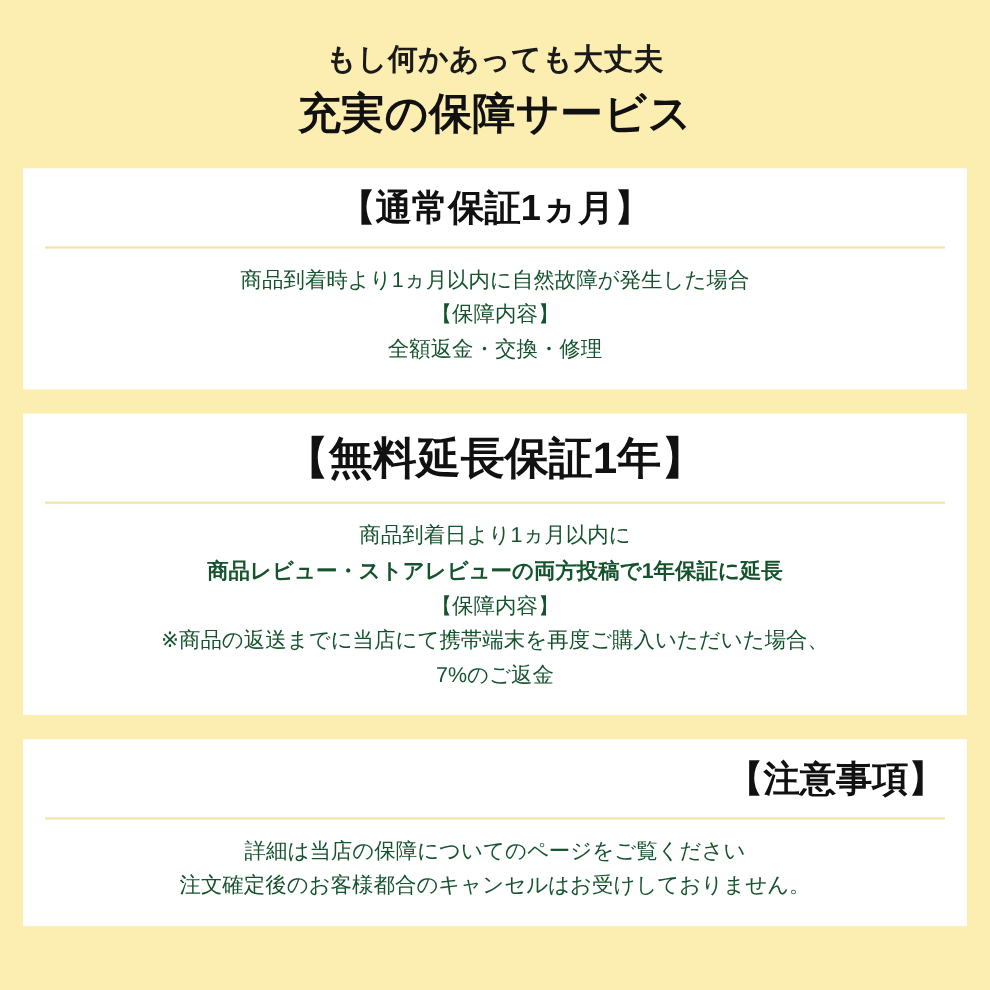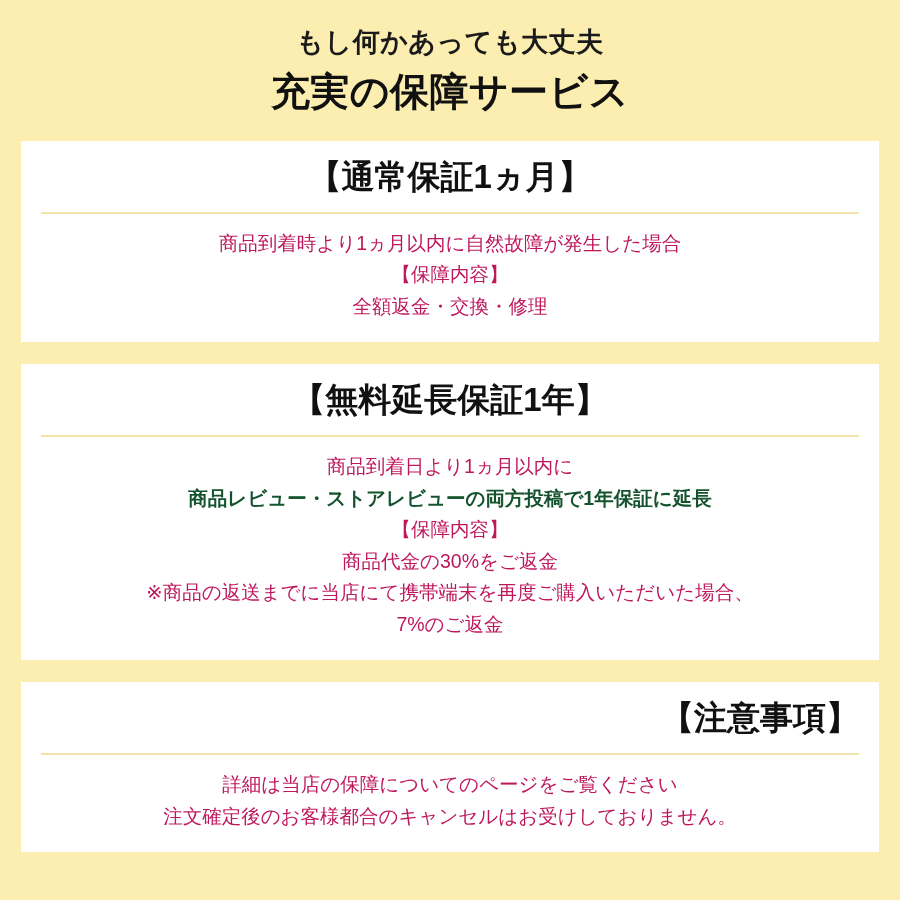--- a/index.html
+++ b/index.html
@@ -21,21 +21,21 @@
     box-sizing: border-box;
     display: flex;
     flex-direction: column;
     align-items: center;
   }
 
   
   .header {
     width: 100%;
     text-align: center;
-    padding-top: 26px;
+    padding-top: 38px;
   }
   .header-sub {
     font-size: 27px;
     font-weight: 700;
     letter-spacing: 0.02em;
     color: #1a1a1a;
     line-height: 1.2;
   }
   .header-title {
     font-size: 39px;
@@ -66,31 +66,31 @@
   }
   .card-rule {
     height: 2px;
     background: #f2e3a8;
     width: 100%;
     margin: 0 0 14px 0;
   }
   .card-body-line {
     font-size: 19.5px;
     line-height: 1.62;
-    color: #be185d;
+    color: #14532d;
     font-weight: 400;
   }
   .card-body-line.em {
     color: #14532d;
     font-weight: 700;
   }
 
   .card-1 { margin-top: 24px; }
   .card-1 .card-title { font-size: 33px; }
-  .card-2 .card-title { font-size: 33px; }
+  .card-2 .card-title { font-size: 40px; }
   .card-3 .card-title { font-size: 33px; text-align: right; }
 </style>
 </head>
 <body>
 
 <div class="page">
 
   <div class="header">
     <div class="header-sub">もし何かあっても大丈夫</div>
     <div class="header-title">充実の保障サービス</div>
@@ -103,21 +103,20 @@
     <div class="card-body-line">【保障内容】</div>
     <div class="card-body-line">全額返金・交換・修理</div>
   </div>
 
   <div class="card card-2">
     <div class="card-title">【無料延長保証1年】</div>
     <div class="card-rule"></div>
     <div class="card-body-line">商品到着日より1ヵ月以内に</div>
     <div class="card-body-line em">商品レビュー・ストアレビューの両方投稿で1年保証に延長</div>
     <div class="card-body-line">【保障内容】</div>
-    <div class="card-body-line">商品代金の30%をご返金</div>
     <div class="card-body-line">※商品の返送までに当店にて携帯端末を再度ご購入いただいた場合、</div>
     <div class="card-body-line">7%のご返金</div>
   </div>
 
   <div class="card card-3">
     <div class="card-title">【注意事項】</div>
     <div class="card-rule"></div>
     <div class="card-body-line">詳細は当店の保障についてのページをご覧ください</div>
     <div class="card-body-line">注文確定後のお客様都合のキャンセルはお受けしておりません。</div>
   </div>

